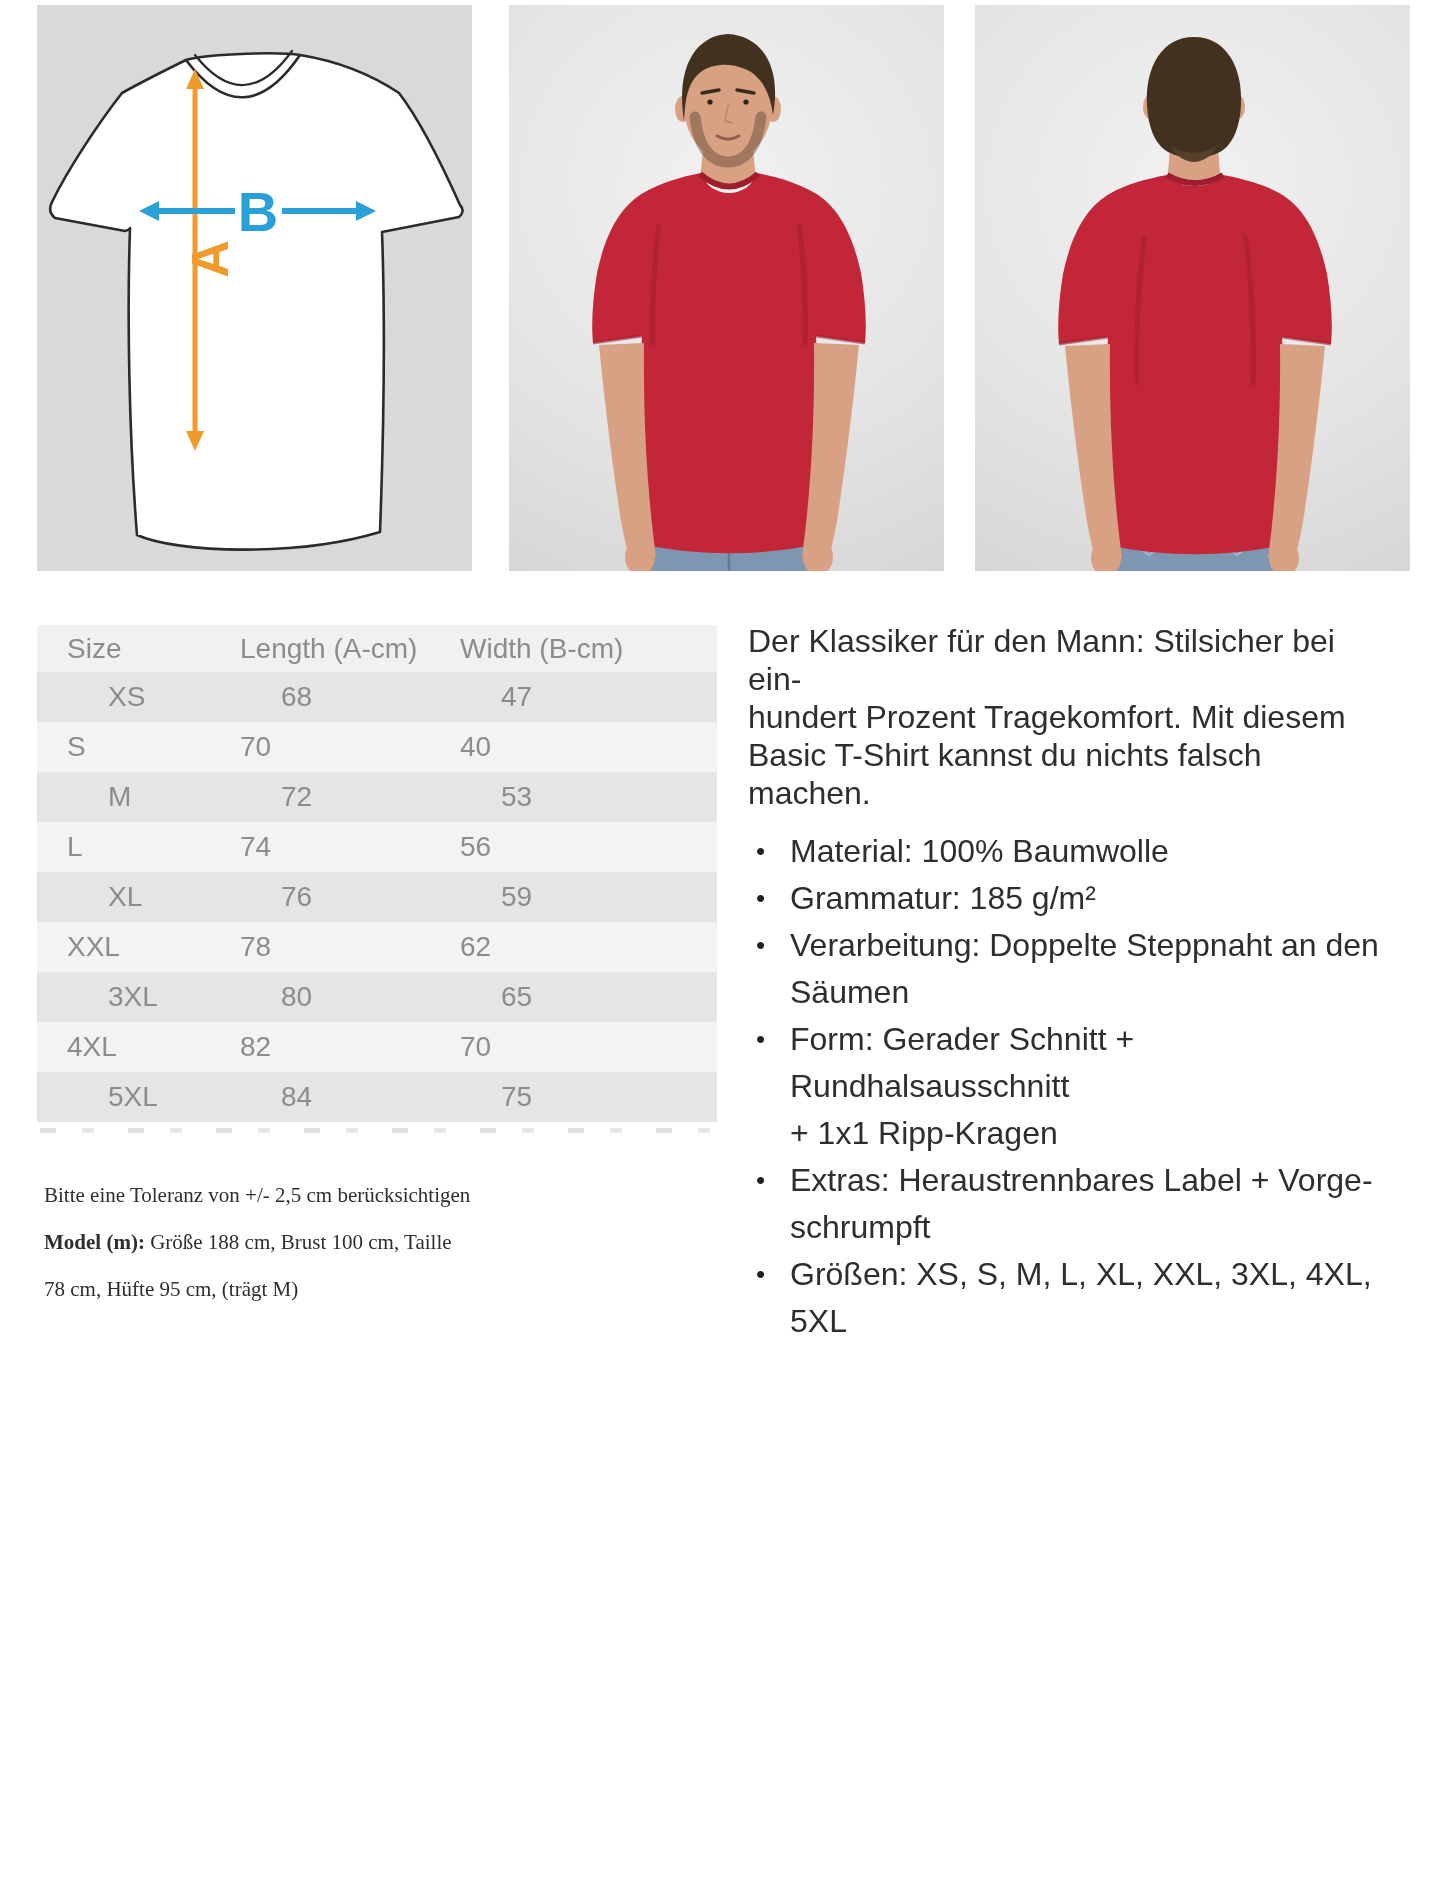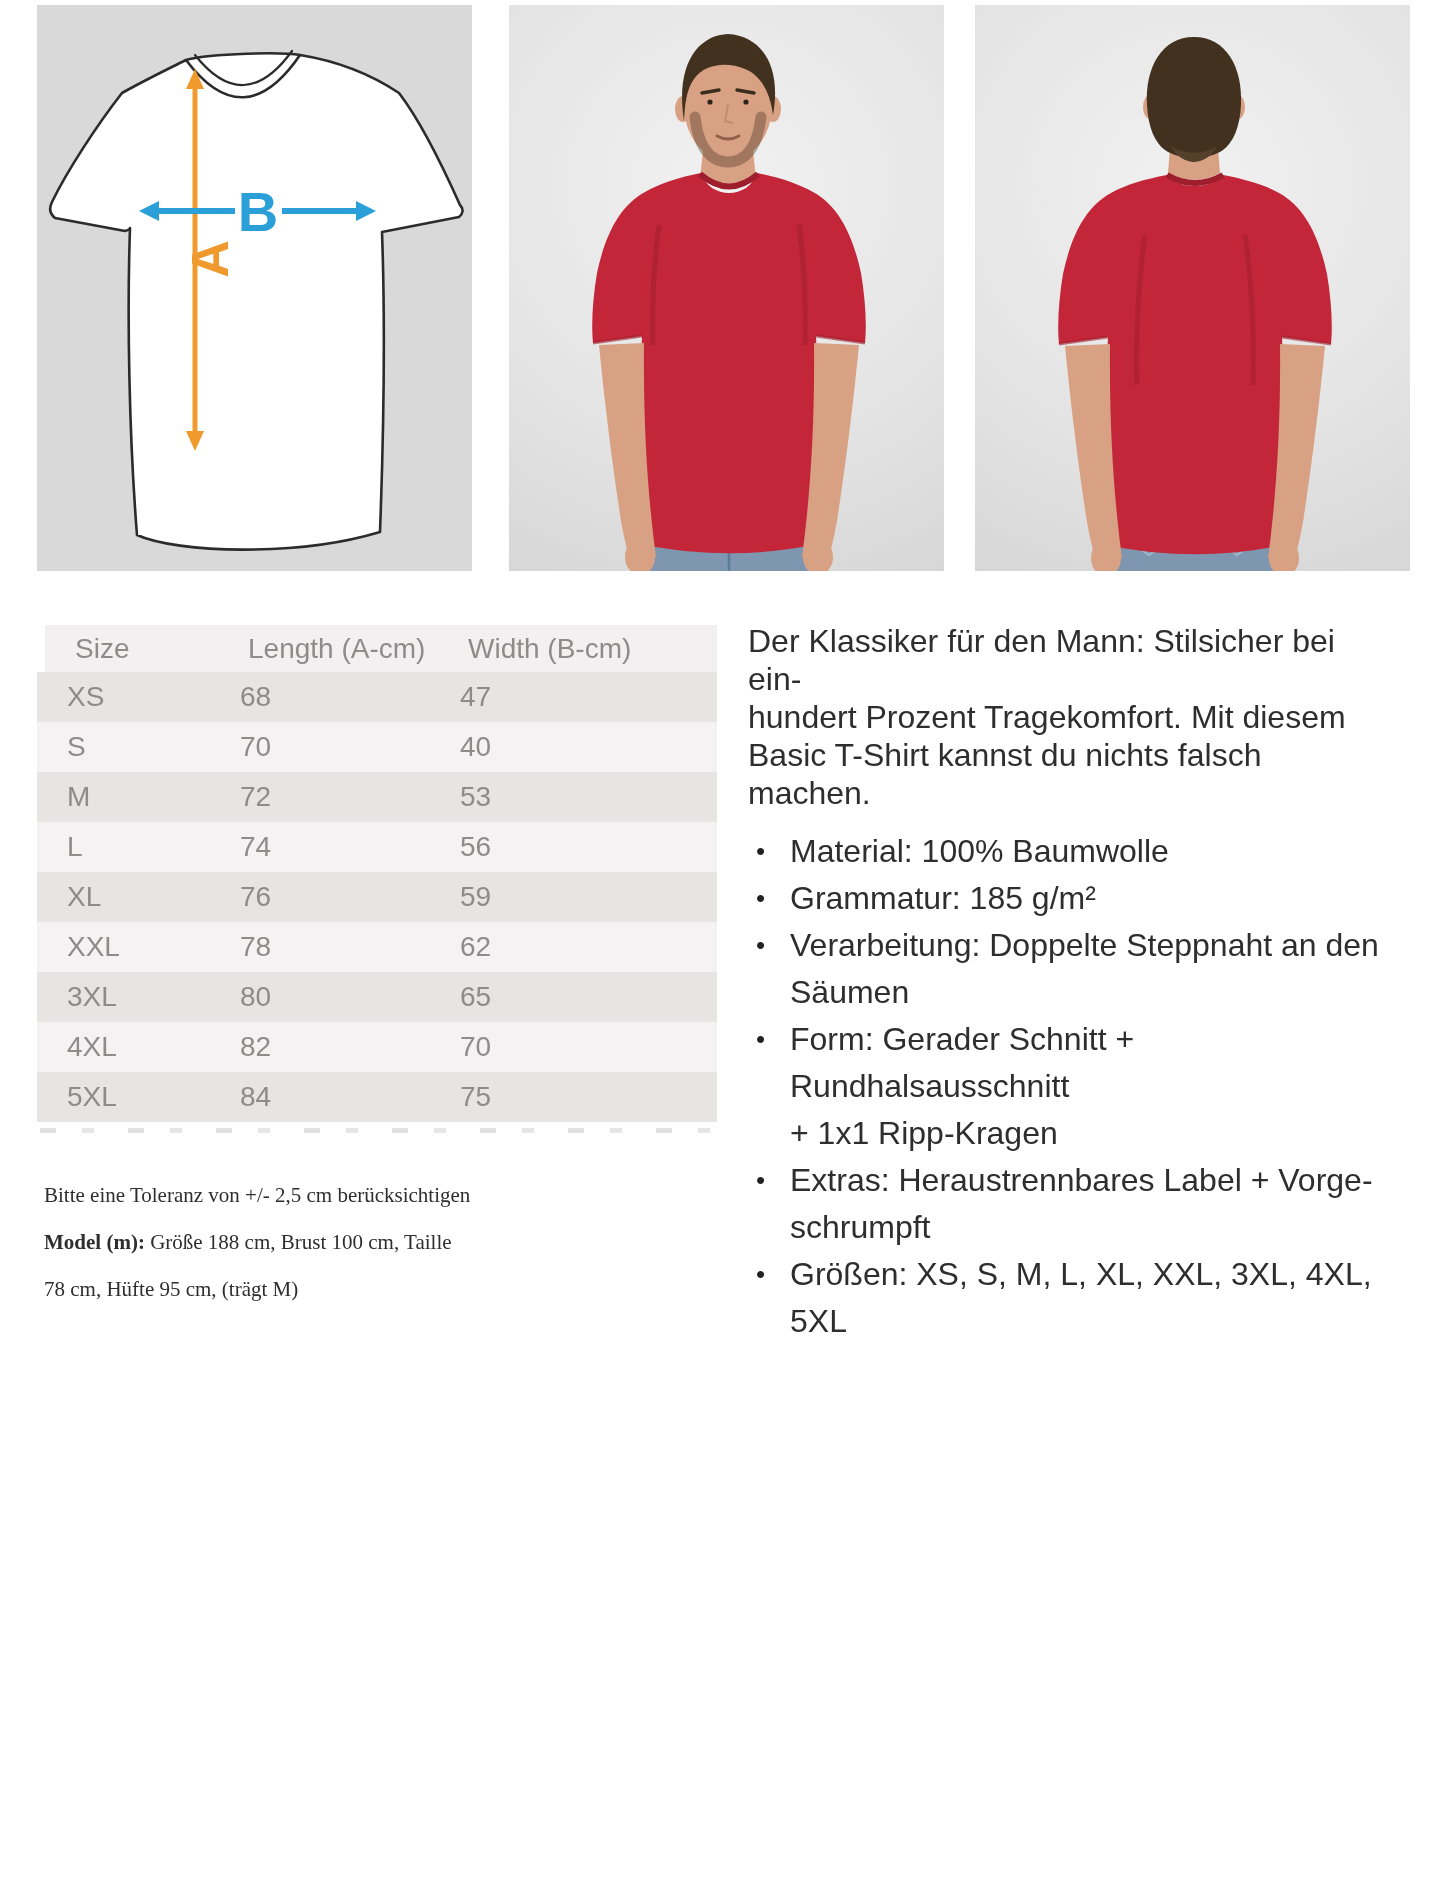--- a/index.html
+++ b/index.html
@@ -56,23 +56,23 @@
     width:680px;
     font-size:28px;
     color:var(--table-text);
   }
   .t-row{
     display:grid;
     grid-template-columns:173px 220px 1fr;
     align-items:center;
     height:50px;
   }
-  .t-row.header{height:47px;background:var(--table-header-bg);margin-left:8px;}
+  .t-row.header{height:47px;background:var(--table-header-bg);}
   .t-row .cell{padding-left:30px;white-space:nowrap;}
-  .t-row.dark{background:var(--table-row-dark);}
+  .t-row.dark{background:var(--table-row-dark);padding-left:41px;}
   .t-row.light{background:var(--table-row-light);}
 
   .clipped-artifact{
     position:absolute;
     left:40px;
     top:1128px;
     width:672px;
     height:5px;
     background:repeating-linear-gradient(90deg,#dcdada 0 16px,transparent 16px 42px,#e3e1e1 42px 54px,transparent 54px 88px);
     opacity:.85;

